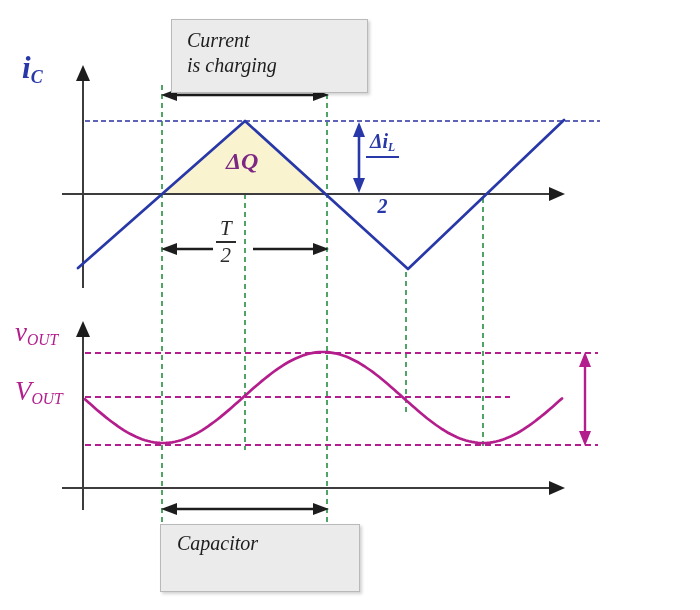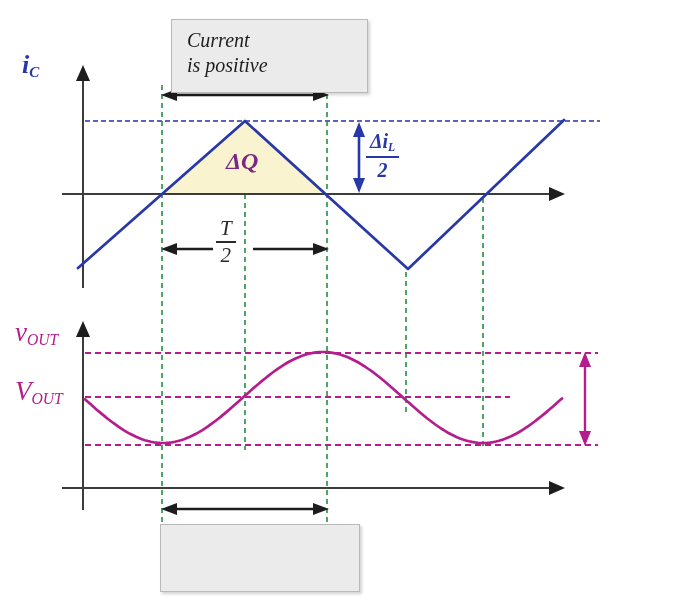--- a/index.html
+++ b/index.html
@@ -91,40 +91,41 @@
       <polygon points="353,178 365,178 359,193" fill="#2838a8"></polygon>
     </g>
 
     <g>
       <line x1="585" y1="363" x2="585" y2="435" stroke="#b31d8c" stroke-width="2.4"></line>
       <polygon points="579,367 591,367 585,352" fill="#b31d8c"></polygon>
       <polygon points="579,431 591,431 585,446" fill="#b31d8c"></polygon>
     </g>
   </svg>
 
-  <div class="lbl blue" style="left:22px;top:52px;font-size:26px;font-weight:bold;"><span>i</span><sub>C</sub></div>
+  <div class="lbl blue" style="left:22px;top:52px;font-size:31px;font-weight:bold;"><span>i</span><sub>C</sub></div>
 
   <div class="note-box" style="left:171px;top:19px;width:180px;height:64px;padding:8px 0 0 15px;">
     <span class="line">Current</span>
-    <span class="line">is positive</span>
+    <span class="line">is charging</span>
   </div>
 
   <div class="lbl purple" style="left:226px;top:149px;font-size:24px;">ΔQ</div>
 
-  <div class="lbl blue frac" style="left:366px;top:131px;font-size:20px;font-weight:bold;">
+  <div class="lbl blue frac" style="left:366px;top:131px;font-size:20px;font-weight:bold;gap:36px;">
     <span class="num"><span>Δi</span><sub>L</sub></span>
     <span class="den">2</span>
   </div>
 
   <div class="lbl black frac bg-white" style="left:213px;top:218px;font-size:21px;">
     <span class="num">T</span>
     <span class="den">2</span>
   </div>
 
   <div class="lbl magenta" style="left:15px;top:319px;font-size:27px;"><span>v</span><sub>OUT</sub></div>
 
   <div class="lbl magenta" style="left:15px;top:378px;font-size:27px;"><span>V</span><sub>OUT</sub></div>
 
 
   <div class="note-box" style="left:160px;top:524px;width:182px;height:60px;padding:6px 0 0 16px;">
+    <span class="line">Capacitor</span>
   </div>
 
 </div>
 
 </body></html>

